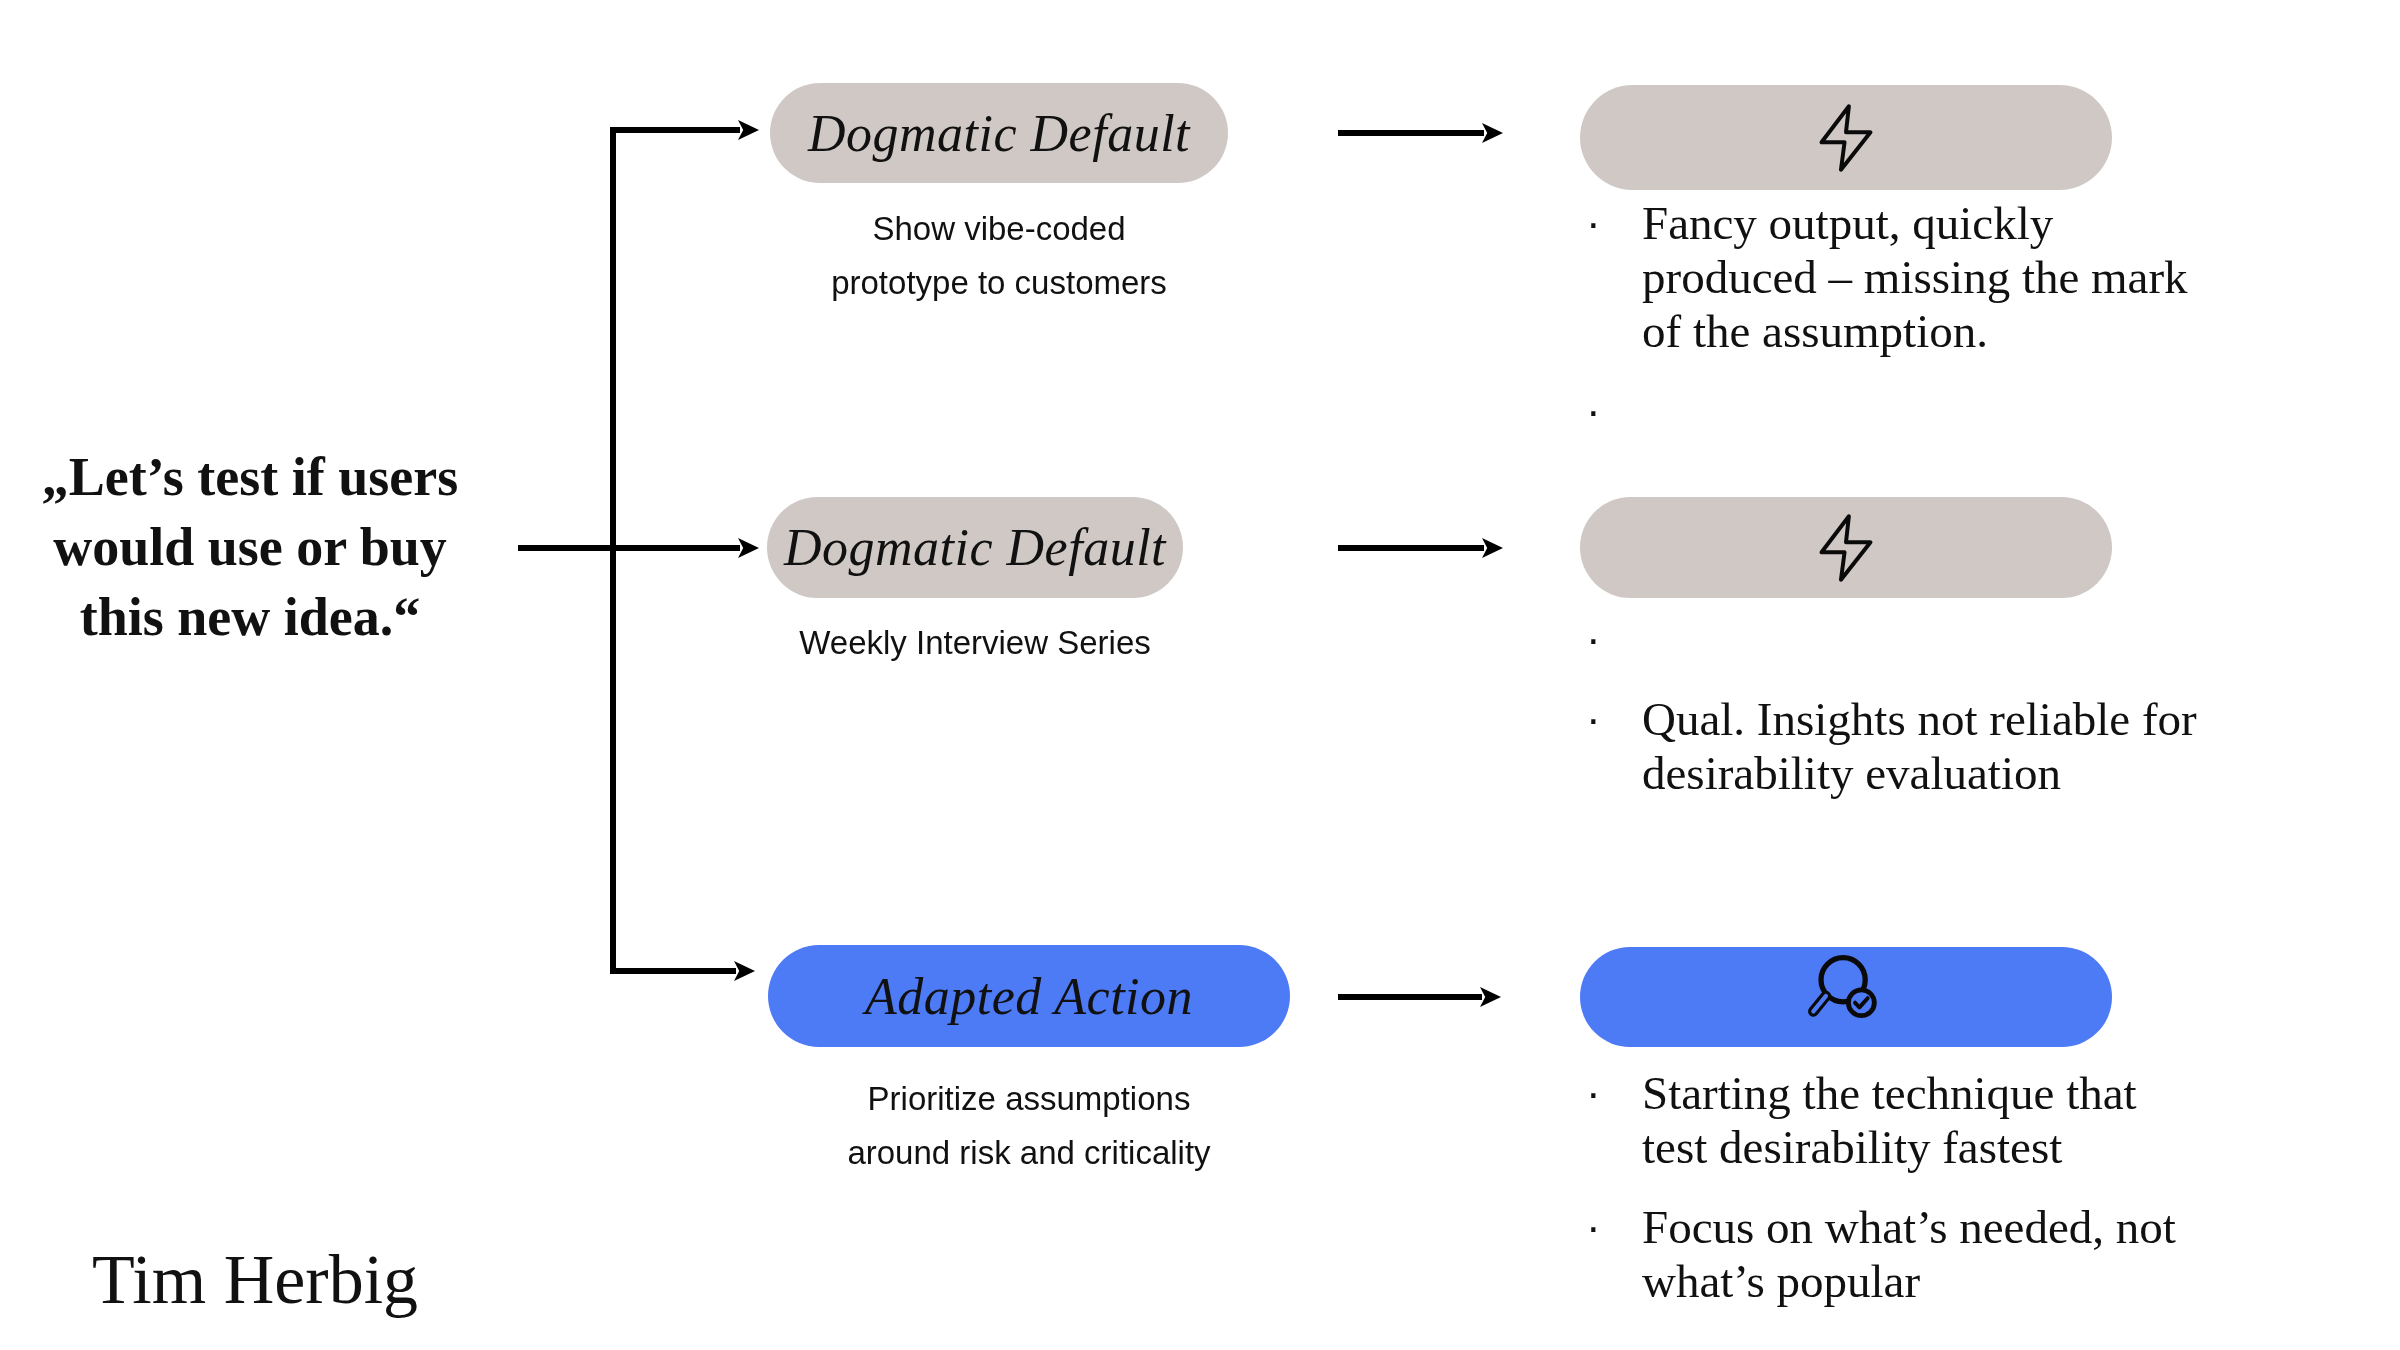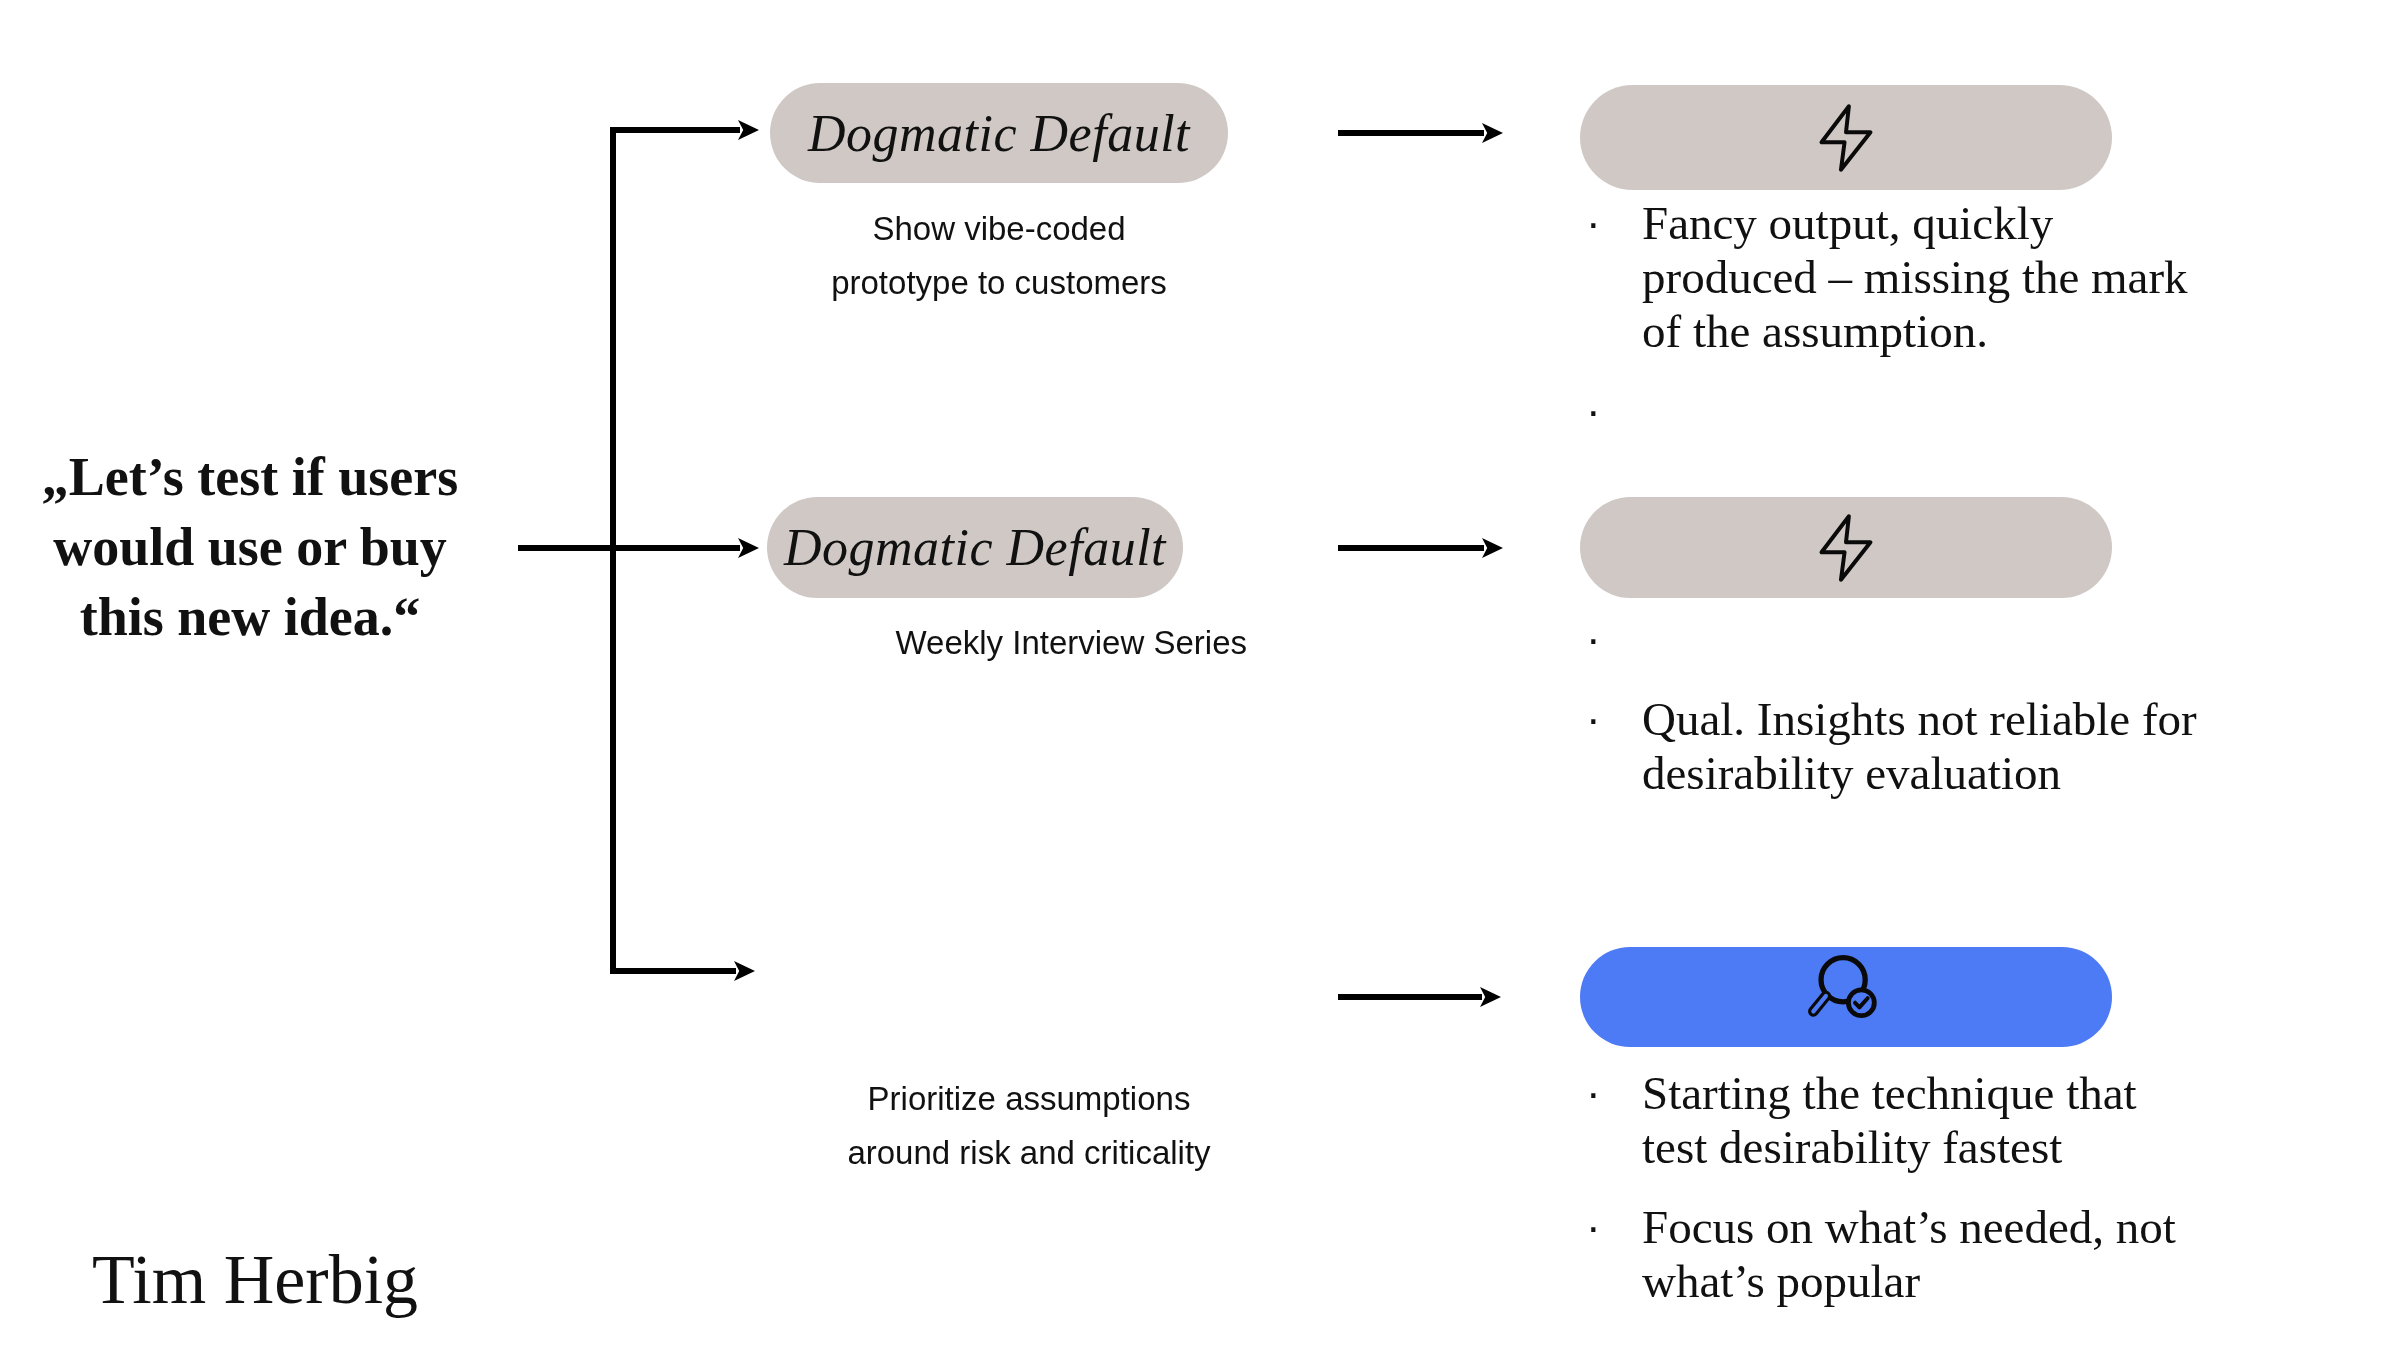--- a/index.html
+++ b/index.html
@@ -103,38 +103,41 @@
 of the assumption.</div>
     </div>
     <div class="bullet">
       <span class="bullet-dot">·</span>
     </div>
   </div>
 
   <div class="pill pill-taupe" style="left:767px;top:497px;width:416px;height:101px;">
     <span class="pill-label">Dogmatic Default</span>
   </div>
-  <div class="caption" style="left:627px;top:616px;width:620px;text-align:right;">Weekly Interview Series</div>
+  <div class="caption" style="left:665px;top:616px;width:620px;">Weekly Interview Series</div>
 
   <div class="pill pill-taupe" style="left:1580px;top:497px;width:532px;height:101px;">
     <svg class="icon" width="72" height="94" viewBox="0 0 100 100" fill="none" stroke="#0a0a0a" stroke-width="5.5" stroke-linejoin="round" stroke-linecap="round">
       <path d="M54 6 L16 56 H48 L43 94 L84 42 H50 L54 6 Z"></path>
     </svg>
   </div>
   <div class="bullets" style="left:1580px;top:612px;">
     <div class="bullet">
       <span class="bullet-dot">·</span>
     </div>
     <div class="bullet">
       <span class="bullet-dot">·</span>
       <div class="bullet-text">Qual. Insights not reliable for
 desirability evaluation</div>
     </div>
   </div>
 
+  <div class="pill pill-blue" style="left:768px;top:945px;width:522px;height:102px;">
+    <span class="pill-label">Adapted Action</span>
+  </div>
   <div class="caption" style="left:719px;top:1072px;width:620px;">Prioritize assumptions
 around risk and criticality</div>
 
   <div class="pill pill-blue" style="left:1580px;top:947px;width:532px;height:100px;">
     <svg class="icon" width="96" height="96" viewBox="0 0 100 100" fill="none">
       <circle cx="47" cy="32" r="23" stroke="#0a0a0a" stroke-width="5.5"></circle>
       <line x1="29" y1="49" x2="16" y2="65" stroke="#0a0a0a" stroke-width="11" stroke-linecap="round"></line>
       <line x1="29" y1="49" x2="16" y2="65" stroke="var(--pill-blue,#4d7af5)" stroke-width="4.5" stroke-linecap="round"></line>
       <circle cx="66" cy="56" r="13.5" style="fill:var(--pill-blue,#4d7af5)" stroke="#0a0a0a" stroke-width="5"></circle>
       <path d="M59.5 56 l4.5 4.8 l8.5 -9.5" stroke="#0a0a0a" stroke-width="4.2" stroke-linecap="round" stroke-linejoin="round"></path>

